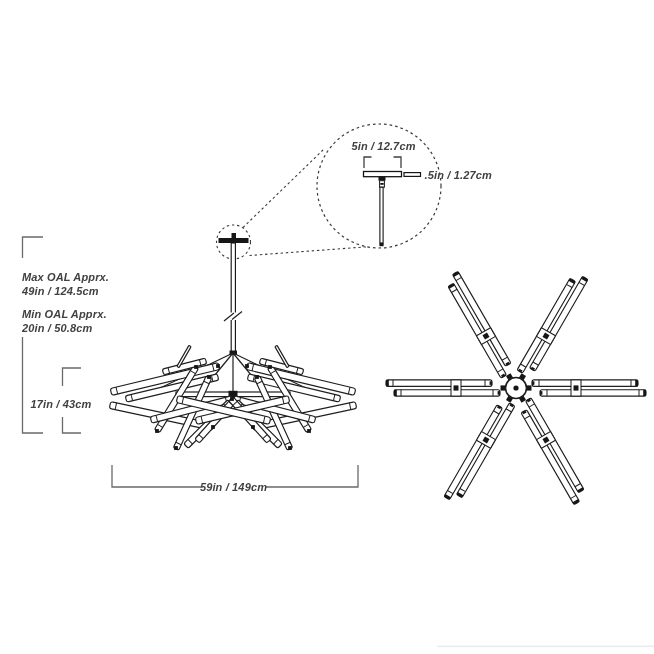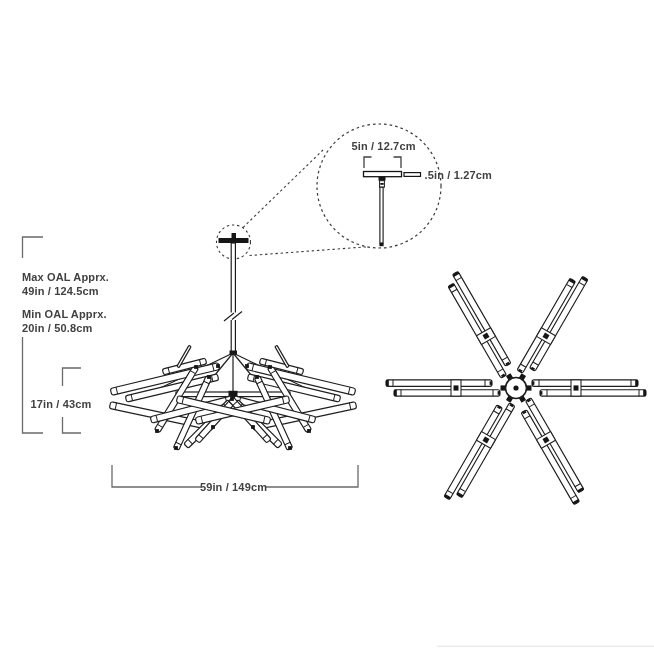--- a/index.html
+++ b/index.html
@@ -1,17 +1,17 @@
 <!DOCTYPE html>
 <html><head>
 <meta charset="utf-8">
 <style>
   html,body{margin:0;padding:0;background:#ffffff;}
   .stage{position:relative;width:654px;height:654px;background:#fff;overflow:hidden;
-         font-family:"Liberation Sans",sans-serif;}
+         font-family:"Liberation Sans",sans-serif;font-style:italic;}
   svg{display:block;}
   .lbl{font-family:"Liberation Sans",sans-serif;font-size:11px;font-weight:600;
        fill:#414042;letter-spacing:.15px;}
 </style>
 </head>
 <body>
 
 <div class="stage">
 <svg width="654" height="654" viewBox="0 0 654 654">
 

